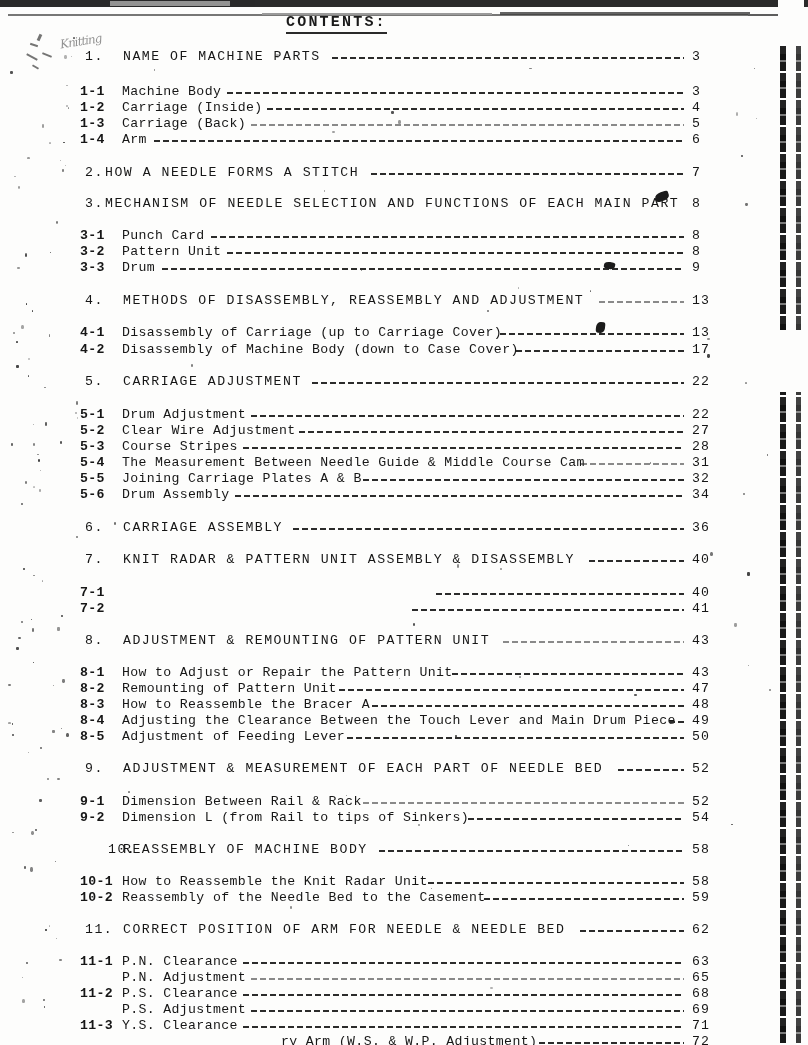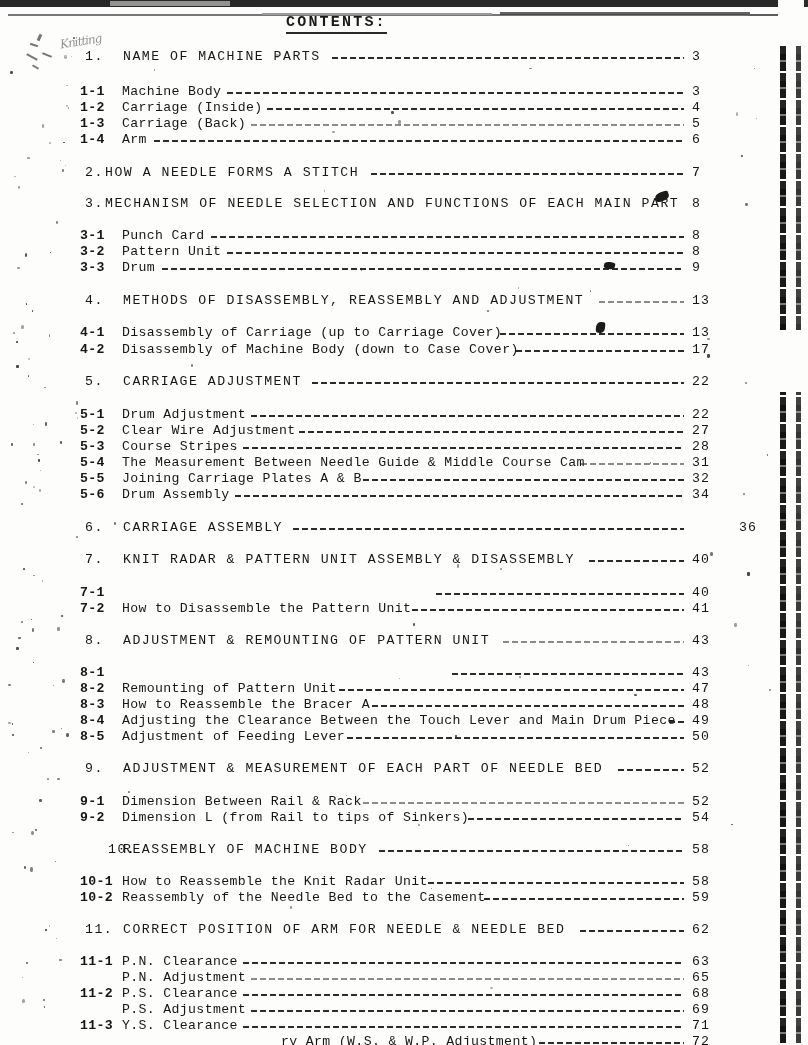--- a/index.html
+++ b/index.html
@@ -325,47 +325,47 @@
       <div class="row" style="top: 486px;">
         <span class="num" style="left: 80px;">5-6</span>
         <span class="label" style="left: 122px;">Drum Assembly</span>
         <span class="leader" style="left: 234.65px; width: 449.35px;"></span>
         <span class="page-no" style="left: 692px;">34</span>
       </div>
       <div class="row major" style="top: 519px;">
         <span class="num" style="left: 85px;">6.</span>
         <span class="label" style="left: 123px;">CARRIAGE ASSEMBLY</span>
         <span class="leader" style="left: 293.35px; width: 390.65px;"></span>
-        <span class="page-no" style="left: 692px; margin-left: 47px;">36</span>
+        <span class="page-no" style="left: 692px;">36</span>
       </div>
       <div class="row major" style="top: 551px;">
         <span class="num" style="left: 85px;">7.</span>
         <span class="label" style="left: 123px;">KNIT RADAR &amp; PATTERN UNIT ASSEMBLY &amp; DISASSEMBLY</span>
         <span class="leader" style="left: 589.4px; width: 94.6px;"></span>
         <span class="page-no" style="left: 692px;">40</span>
       </div>
       <div class="row" style="top: 584px;">
         <span class="num" style="left: 80px;">7-1</span>
         <span class="leader" style="left: 435.9px; width: 248.1px;"></span>
         <span class="page-no" style="left: 692px;">40</span>
       </div>
       <div class="row" style="top: 600px;">
         <span class="num" style="left: 80px;">7-2</span>
-        <span class="label" style="left: 122px;">How to Disassemble the Pattern Unit</span>
         <span class="leader" style="left: 411.75px; width: 272.25px;"></span>
         <span class="page-no" style="left: 692px;">41</span>
       </div>
       <div class="row major" style="top: 632px;">
         <span class="num" style="left: 85px;">8.</span>
         <span class="label" style="left: 123px;">ADJUSTMENT &amp; REMOUNTING OF PATTERN UNIT</span>
         <span class="leader faint" style="left: 503.45px; width: 180.55px;"></span>
         <span class="page-no" style="left: 692px;">43</span>
       </div>
       <div class="row" style="top: 664px;">
         <span class="num" style="left: 80px;">8-1</span>
+        <span class="label" style="left: 122px;">How to Adjust or Repair the Pattern Unit</span>
         <span class="leader" style="left: 452px; width: 232px;"></span>
         <span class="page-no" style="left: 692px;">43</span>
       </div>
       <div class="row" style="top: 680px;">
         <span class="num" style="left: 80px;">8-2</span>
         <span class="label" style="left: 122px;">Remounting of Pattern Unit</span>
         <span class="leader" style="left: 339.3px; width: 344.7px;"></span>
         <span class="page-no" style="left: 692px;">47</span>
       </div>
       <div class="row" style="top: 696px;">

